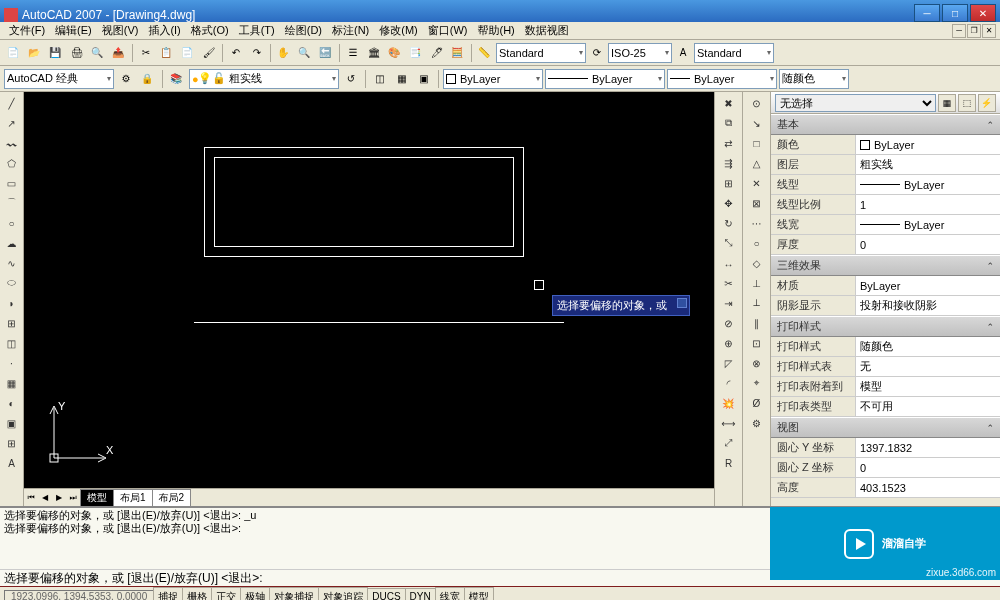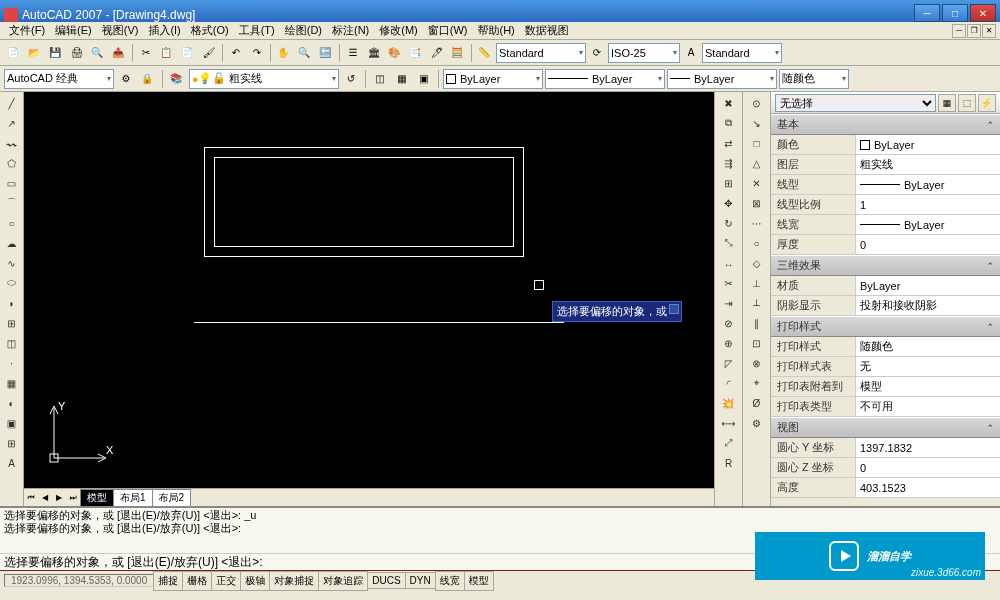--- a/index.html
+++ b/index.html
@@ -23,21 +23,21 @@
 .layer-combo { width: 150px; }
 .main-area { display: flex; height: 414px; }
 .left-toolbox { width: 24px; background: #ece9d8; border-right: 1px solid #aca899; display: flex; flex-direction: column; align-items: center; padding: 2px 0; gap: 2px; }
 .tool-icon { width: 18px; height: 18px; border: 1px solid transparent; display: flex; align-items: center; justify-content: center; cursor: pointer; font-size: 10px; color: #333; }
 .canvas-col { flex: 1; display: flex; flex-direction: column; background: #000; position: relative; }
 .canvas { flex: 1; background: #000; position: relative; overflow: hidden; }
 .rect-outer { position: absolute; left: 180px; top: 55px; width: 320px; height: 110px; border: 1px solid #fff; }
 .rect-inner { position: absolute; left: 190px; top: 65px; width: 300px; height: 90px; border: 1px solid #fff; }
 .hline { position: absolute; left: 170px; top: 230px; width: 370px; height: 1px; background: #fff; }
 .cursor-box { position: absolute; left: 510px; top: 188px; width: 10px; height: 10px; border: 1px solid #fff; }
-.tooltip-cmd { position: absolute; left: 528px; top: 209px; background: #1a2a7a; color: #fff; padding: 2px 14px 2px 4px; font-size: 11px; border: 1px solid #4060c0; }
+.tooltip-cmd { position: absolute; left: 528px; top: 203px; background: #1a2a7a; color: #fff; padding: 2px 22px 2px 4px; font-size: 11px; border: 1px solid #4060c0; }
 .tooltip-ind { position: absolute; right: 2px; top: 2px; width: 10px; height: 10px; background: #3050a0; border: 1px solid #6080d0; }
 .ucs { position: absolute; left: 20px; bottom: 20px; width: 70px; height: 70px; }
 .ucs svg { width: 100%; height: 100%; }
 .model-tabs { height: 18px; background: #ece9d8; display: flex; align-items: center; border-top: 1px solid #aca899; }
 .tab-nav { width: 14px; height: 14px; display: flex; align-items: center; justify-content: center; font-size: 8px; cursor: pointer; }
 .model-tab { padding: 1px 6px; border: 1px solid #888; background: #fff; margin-right: -1px; cursor: pointer; font-size: 10px; }
 .model-tab.active { background: #000; color: #fff; }
 .right-toolboxes { width: 56px; background: #ece9d8; display: flex; }
 .rtb-col { width: 28px; display: flex; flex-direction: column; align-items: center; padding: 2px 0; gap: 2px; border-left: 1px solid #aca899; }
 .prop-panel { width: 230px; background: #ece9d8; border-left: 1px solid #aca899; display: flex; flex-direction: column; }
@@ -45,28 +45,28 @@
 .prop-header select { flex: 1; height: 18px; border: 1px solid #7f9db9; font-size: 11px; }
 .prop-hdr-btn { width: 18px; height: 18px; border: 1px solid #aca899; background: #ece9d8; display: flex; align-items: center; justify-content: center; font-size: 9px; }
 .prop-body { flex: 1; overflow-y: auto; }
 .prop-section-hdr { background: linear-gradient(#d8d8d8,#c0c0c0); padding: 2px 6px; border-top: 1px solid #fff; border-bottom: 1px solid #888; display: flex; align-items: center; font-size: 11px; color: #333; }
 .prop-section-hdr::after { content: "⌃"; margin-left: auto; font-size: 9px; }
 .prop-row { display: flex; border-bottom: 1px solid #ccc; }
 .prop-label { width: 85px; padding: 2px 6px; background: #ece9d8; border-right: 1px solid #ccc; font-size: 11px; color: #333; }
 .prop-value { flex: 1; padding: 2px 4px; background: #fff; font-size: 11px; display: flex; align-items: center; gap: 4px; }
 .swatch { width: 10px; height: 10px; border: 1px solid #000; background: #fff; }
 .linetype-sample { width: 40px; height: 1px; background: #000; display: inline-block; }
-.cmdline-area { height: 64px; background: #f8f8f0; border-top: 2px solid #888; display: flex; flex-direction: column; font-family: "SimSun", monospace; font-size: 12px; }
+.cmdline-area { height: 80px; background: #f8f8f0; border-top: 2px solid #888; display: flex; flex-direction: column; font-family: "SimSun", monospace; font-size: 12px; }
 .cmd-history { flex: 1; padding: 1px 4px; overflow: hidden; line-height: 13px; }
 .cmd-input { border-top: 1px solid #ccc; padding: 1px 4px; display: flex; }
 .cmd-input input { flex: 1; border: none; background: transparent; font-family: inherit; font-size: 12px; outline: none; }
 .statusbar { height: 20px; background: #ece9d8; border-top: 1px solid #7f1d1d; display: flex; align-items: center; padding: 0 4px; gap: 0; }
 .status-coords { padding: 0 6px; font-size: 10px; color: #666; border: 1px inset #ccc; }
 .status-btn { padding: 2px 4px; border: 1px solid #aca899; margin-left: -1px; font-size: 10px; cursor: pointer; background: #ece9d8; }
-.watermark { position: absolute; right: 15px; bottom: 20px; width: 230px; height: 48px; background: #0099cc; color: #fff; display: flex; align-items: center; justify-content: center; font-size: 20px; font-weight: bold; gap: 8px; font-style: italic; }
+.watermark { position: absolute; right: 0; bottom: 20px; width: 230px; height: 73px; background: #0099cc; color: #fff; display: flex; align-items: center; justify-content: center; font-size: 20px; font-weight: bold; gap: 8px; }
 .watermark-sub { position: absolute; right: 4px; bottom: 2px; font-size: 10px; font-weight: normal; opacity: .9; }
 .play-icon { width: 30px; height: 30px; border: 2px solid #fff; border-radius: 6px; display: flex; align-items: center; justify-content: center; }
 .play-icon::after { content: ""; border-left: 10px solid #fff; border-top: 6px solid transparent; border-bottom: 6px solid transparent; margin-left: 3px; }
 </style>
 </head>
 <body>
 
 <div class="titlebar">
   <div class="titlebar-icon"></div>
   <div class="titlebar-text">AutoCAD 2007 - [Drawing4.dwg]</div>
@@ -120,21 +120,21 @@
   <div class="tb-btn">☰</div>
   <div class="tb-btn">🏛</div>
   <div class="tb-btn">🎨</div>
   <div class="tb-btn">📑</div>
   <div class="tb-btn">🖊</div>
   <div class="tb-btn">🧮</div>
   <div class="tb-sep"></div>
   <div class="tb-btn">📏</div>
   <div class="tb-combo" style="width:90px">Standard</div>
   <div class="tb-btn">⟳</div>
-  <div class="tb-combo" style="width:72px">ISO-25</div>
+  <div class="tb-combo" style="width:64px">ISO-25</div>
   <div class="tb-btn">A</div>
   <div class="tb-combo" style="width:80px">Standard</div>
 </div>
 
 <div class="workspace-row">
   <div class="tb-combo" style="width:110px">AutoCAD 经典</div>
   <div class="tb-btn">⚙</div>
   <div class="tb-btn">🔒</div>
   <div class="tb-sep"></div>
   <div class="tb-btn">📚</div>

